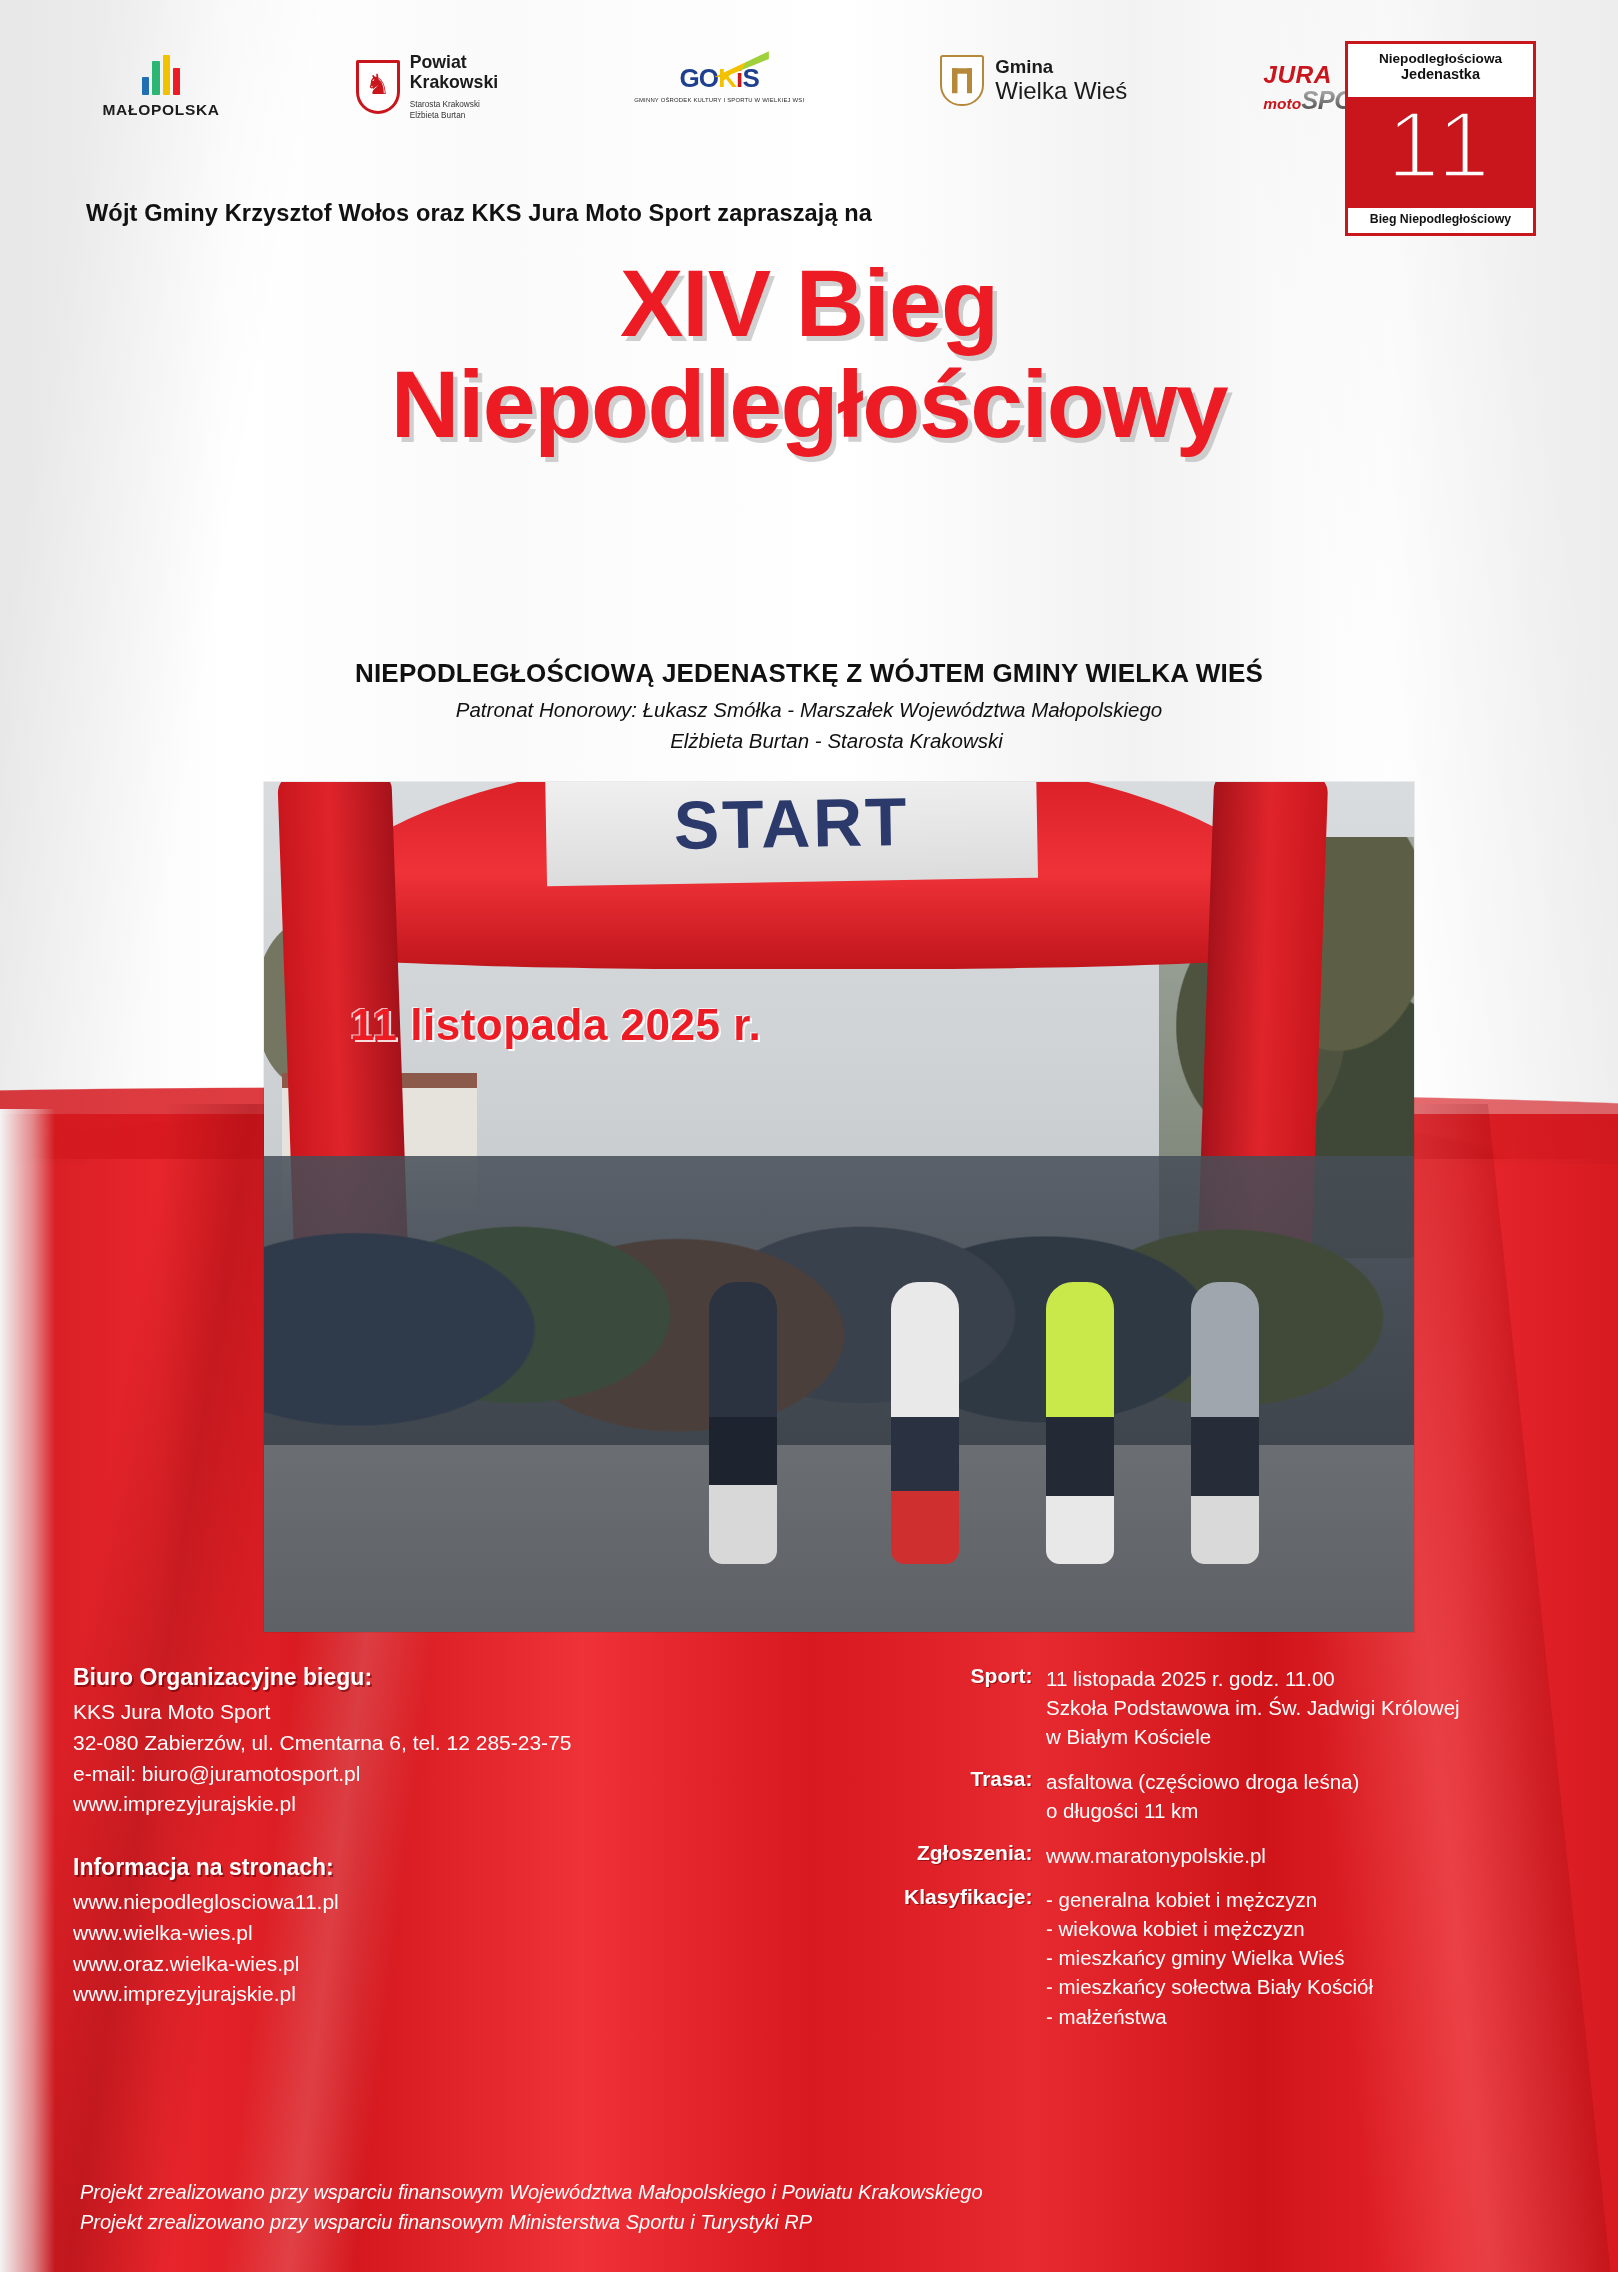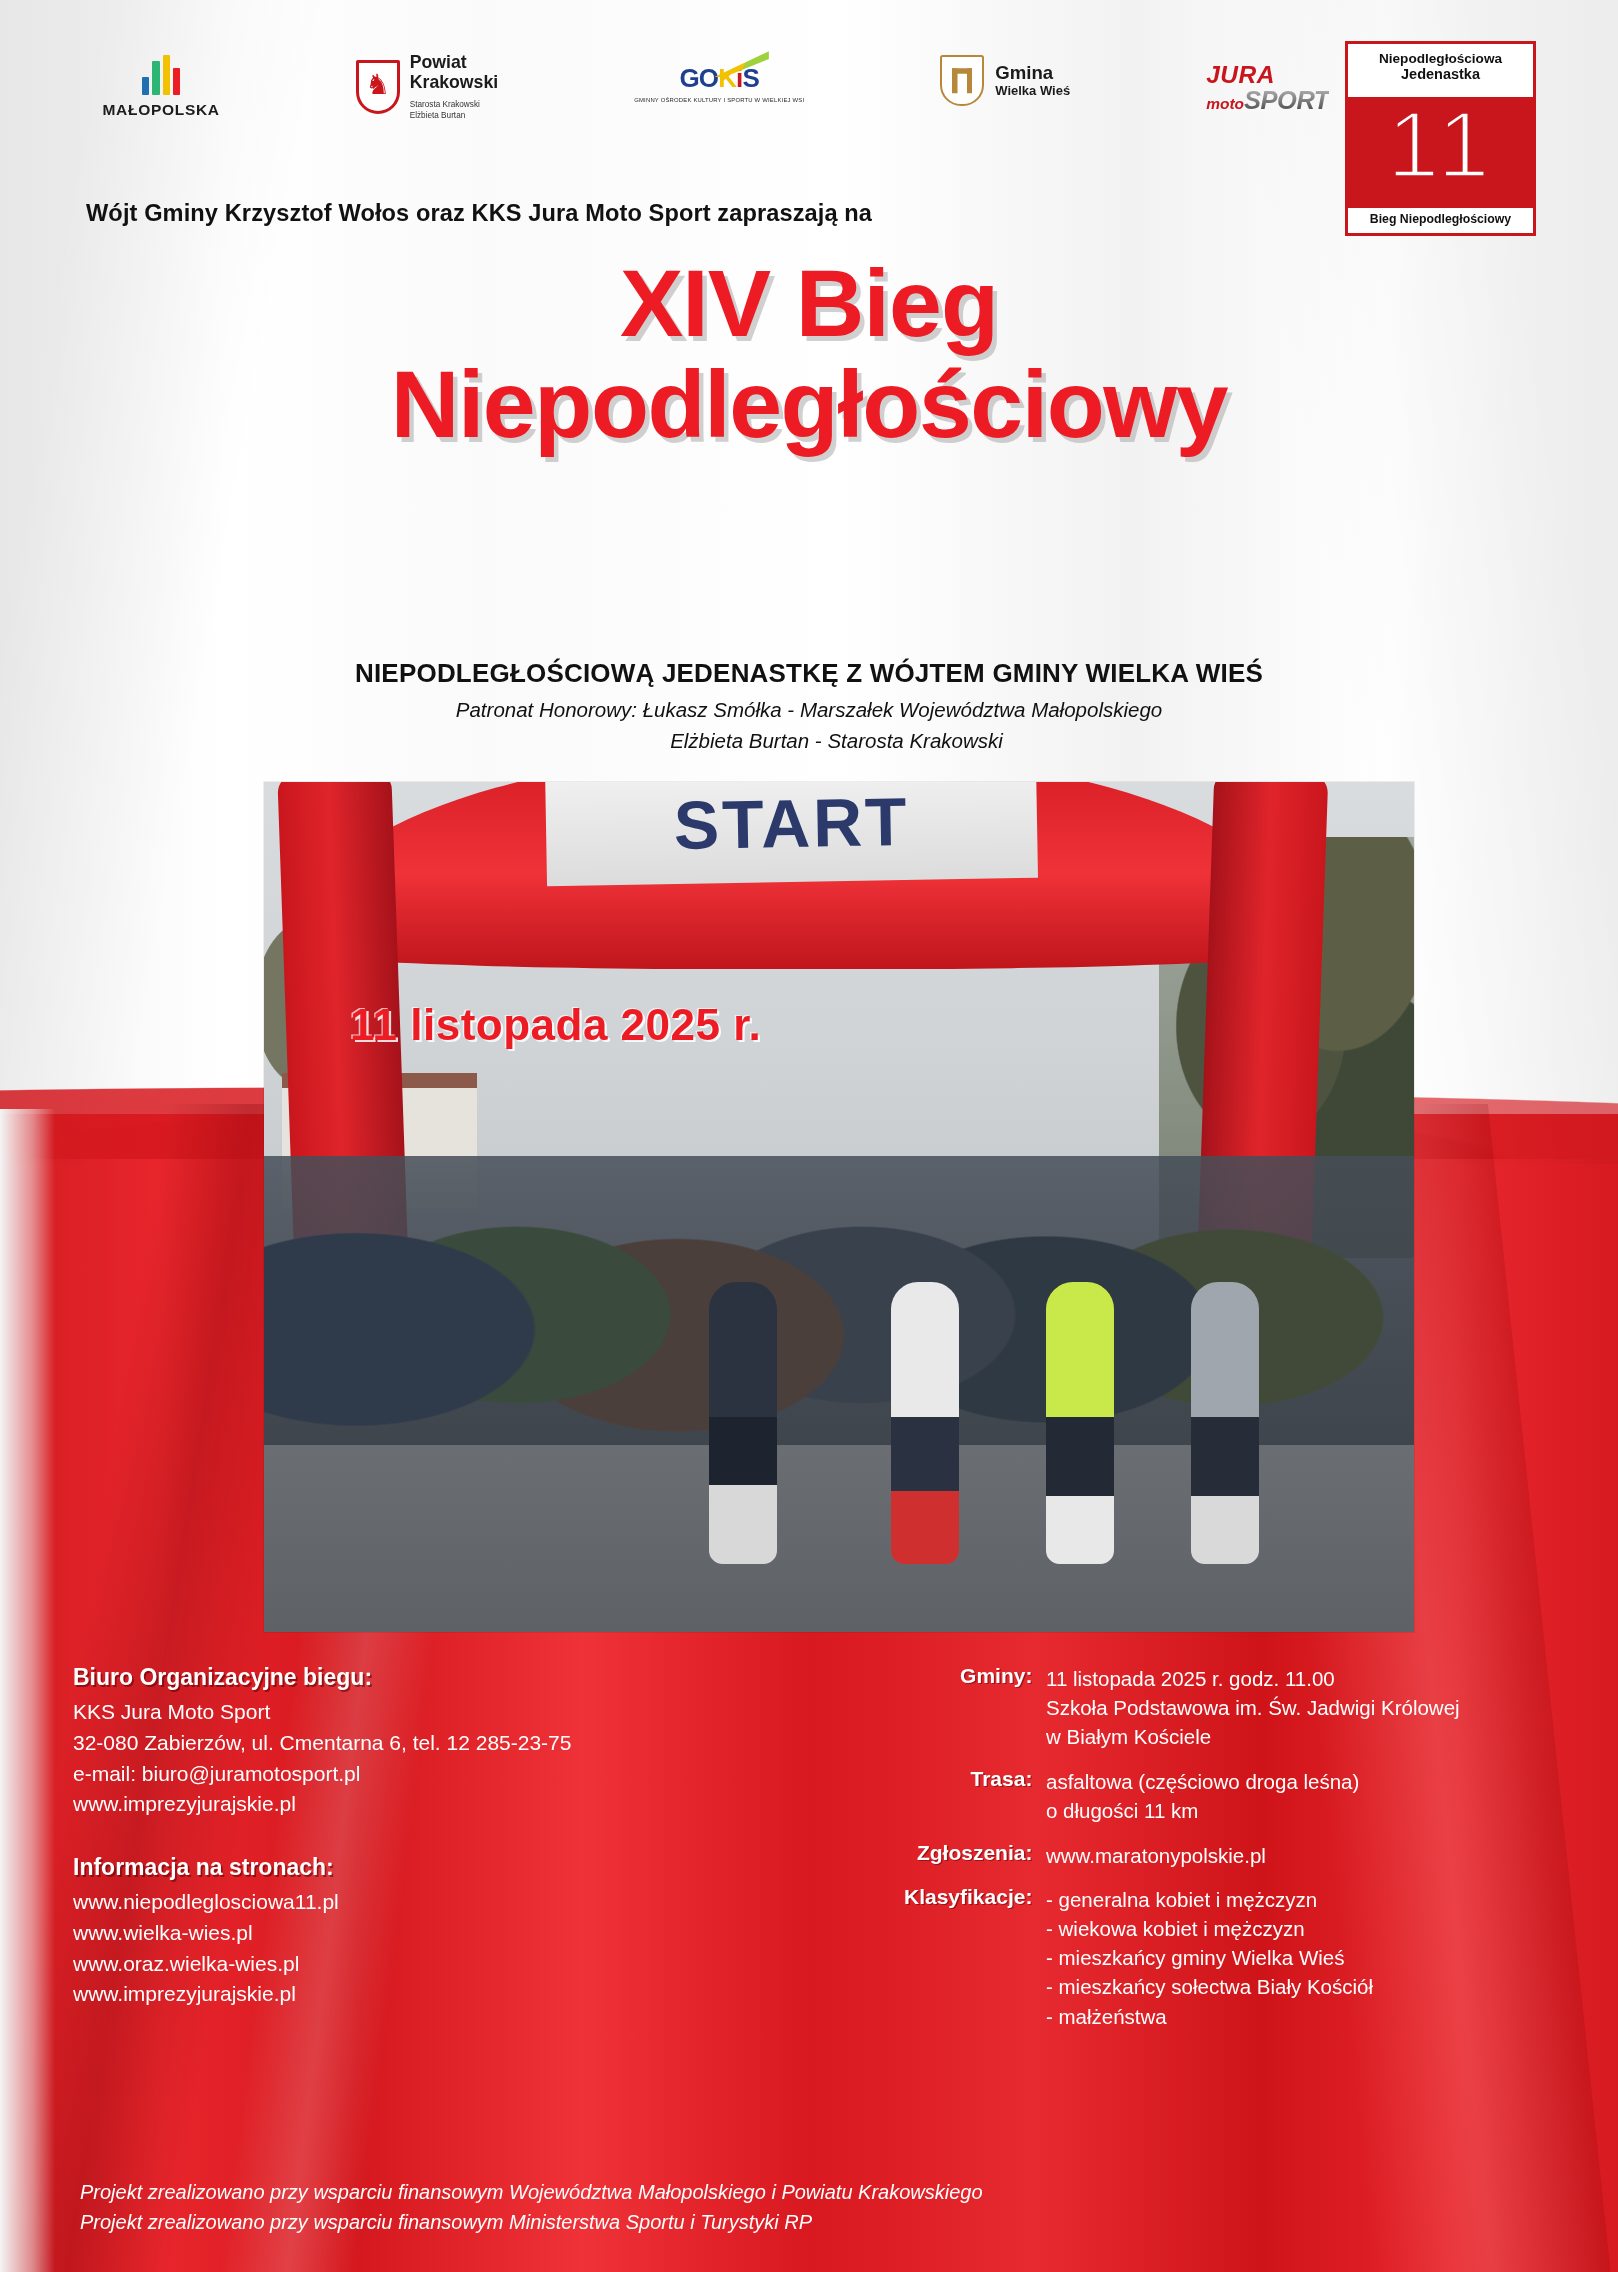--- a/index.html
+++ b/index.html
@@ -139,21 +139,21 @@
     content: "";
     position: absolute; left: 50%; top: 50%; width: 20px; height: 25.5px;
     transform: translate(-50%,-50%);
     background:
       linear-gradient(#b6883a,#b6883a) left 0 top 0/5.5px 25.5px no-repeat,
       linear-gradient(#b6883a,#b6883a) right 0 top 0/5.5px 25.5px no-repeat,
       linear-gradient(#b6883a,#b6883a) center top 0/20px 5.5px no-repeat;
   }
   .gmina-lines { line-height: 1.1; }
   .gmina-l1 { font-weight: bold; font-size: 18.6px; color: #1b1b1b; }
-  .gmina-l2 { font-weight: bold; font-size: 13px; color: #1b1b1b; }
+  .gmina-l2 { font-weight: normal; font-size: 24px; color: #1b1b1b; }
 
   
   .logo-jura { margin-left: 136px; margin-top: 15.5px; flex-direction: column; align-items: flex-start; }
   .jura-top { font-size: 24.5px; font-weight: bold; color: #c9161d; letter-spacing: 0.5px; font-style: italic; }
   .jura-bottom { display: flex; align-items: baseline; margin-top: -2.7px; }
   .jura-moto { font-size: 15.5px; font-weight: bold; color: #c9161d; font-style: italic; }
   .jura-sport {
     font-size: 25.5px; font-weight: bold; font-style: italic; letter-spacing: -0.5px;
     background: linear-gradient(180deg,#bdbdbd 0%, #777 55%, #3a3a3a 100%);
     -webkit-background-clip: text; background-clip: text; color: transparent;
@@ -450,21 +450,21 @@
       <div class="hdr">Informacja na stronach:</div>
       <div class="ln">www.niepodleglosciowa11.pl</div>
       <div class="ln">www.wielka-wies.pl</div>
       <div class="ln">www.oraz.wielka-wies.pl</div>
       <div class="ln">www.imprezyjurajskie.pl</div>
     </div>
   </div>
 
   <div class="info-right">
     <div class="row">
-      <div class="lbl">Gminy:</div>
+      <div class="lbl">Sport:</div>
       <div class="val">
         <div>11 listopada 2025 r. godz. 11.00</div>
         <div>Szkoła Podstawowa im. Św. Jadwigi Królowej</div>
         <div>w Białym Kościele</div>
       </div>
     </div>
 
     <div class="row">
       <div class="lbl">Trasa:</div>
       <div class="val">

